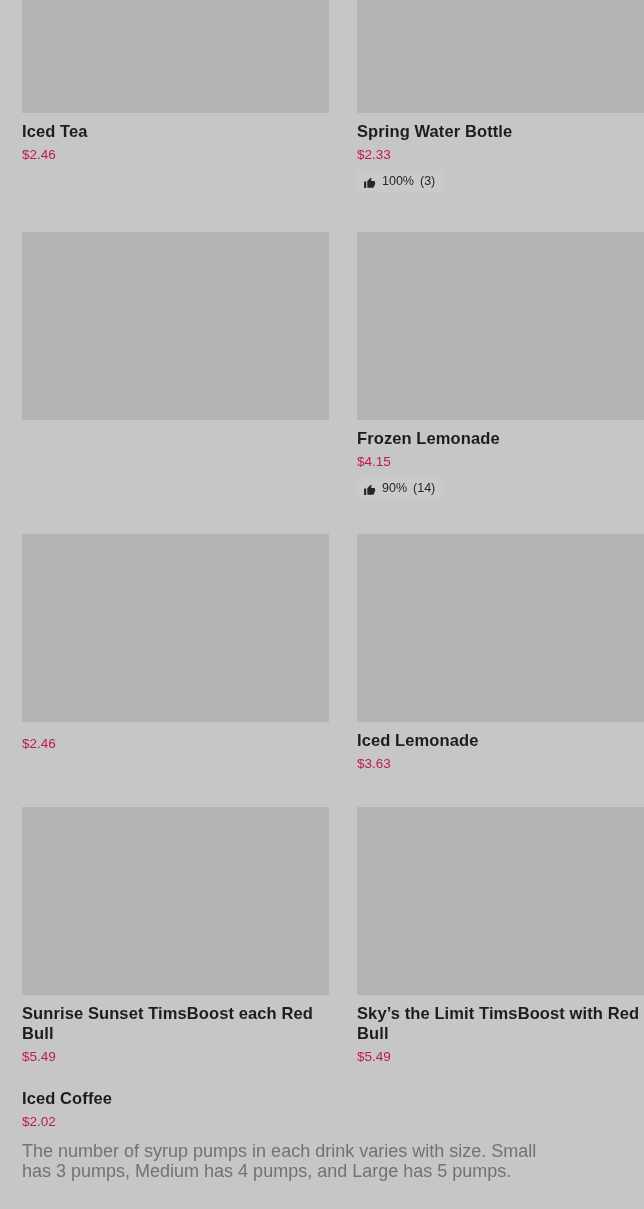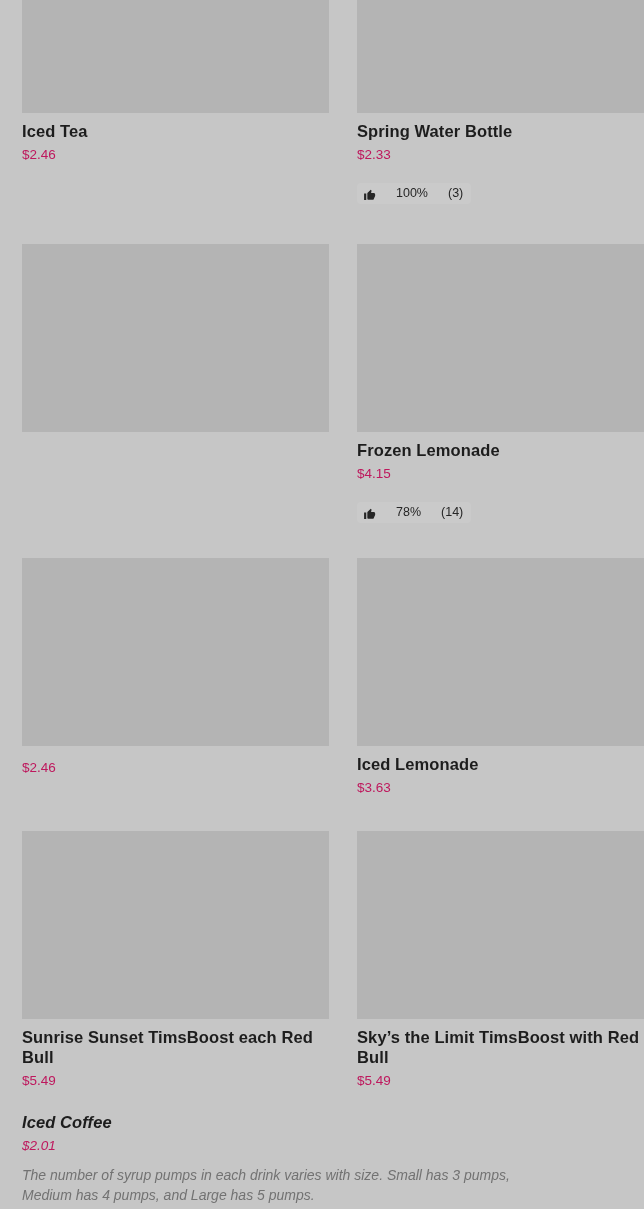--- a/index.html
+++ b/index.html
@@ -63,25 +63,25 @@
   .price {
     font-size: 13.5px;
     line-height: 17px;
     color: #be185d;
     margin-top: 5px;
   }
 
   .rating {
     display: inline-flex;
     align-items: center;
-    gap: 20px;
+    gap: 6px;
     background: #cacaca;
     border-radius: 4px;
     padding: 3px 8px 3px 6px;
-    margin-top: 20px;
+    margin-top: 8px;
     font-size: 12.5px;
     line-height: 15px;
     color: #262626;
     white-space: nowrap;
   }
   .rating .thumbup {
     display: inline-block;
     width: 13px;
     height: 13px;
     position: relative;
@@ -95,21 +95,21 @@
   .row-spacer-c { height: 35px; }
 
   
   .tail {
     padding: 0 22px;
     box-sizing: border-box;
   }
   .tail .title { margin-top: 0; }
 
   .note {
-    font-size: 14px;
+    font-size: 18px;
     line-height: 20px;
     color: #727272;
     margin-top: 11px;
     max-width: 600px;
   }
 </style>
 </head>
 <body>
 
 <div class="page">
@@ -155,21 +155,21 @@
       <div class="thumb h-full"></div>
       <div class="card-body">
         <div class="title">Frozen Lemonade</div>
         <div class="price">$4.15</div>
         <div class="rating">
           <span class="thumbup">
             <svg viewBox="0 0 24 24" width="13" height="13" aria-hidden="true">
               <path fill="#262626" d="M2 10h4v12H2zM22 11.2c0-1-.9-1.9-1.9-1.9h-5.2l.8-3.8.02-.27c0-.4-.16-.77-.43-1.03L14.3 3.2 8.6 8.9c-.36.35-.6.85-.6 1.4V20c0 1.05.85 1.9 1.9 1.9h8.1c.78 0 1.45-.47 1.74-1.15l2.6-6.1c.08-.2.12-.4.12-.62v-1.83z"></path>
             </svg>
           </span>
-          <span>78%</span>
+          <span>90%</span>
           <span>(14)</span>
         </div>
       </div>
     </div>
 
   </div>
 
   <div class="row-spacer-b"></div>
 
   <div class="grid">
@@ -206,21 +206,21 @@
     <div class="card">
       <div class="thumb h-full"></div>
       <div class="card-body">
         <div class="title">Sky’s the Limit TimsBoost with Red Bull</div>
         <div class="price">$5.49</div>
       </div>
     </div>
 
   </div>
 
-  <div class="tail" style="margin-top:23px;font-style:italic;">
+  <div class="tail" style="margin-top:23px;">
     <div class="title">Iced Coffee</div>
-    <div class="price">$2.01</div>
+    <div class="price">$2.02</div>
     <div class="note">The number of syrup pumps in each drink varies with size. Small has 3 pumps, Medium has 4 pumps, and Large has 5 pumps.</div>
   </div>
 
   <div style="height:50px;"></div>
 
 </div>
 
 </body></html>

